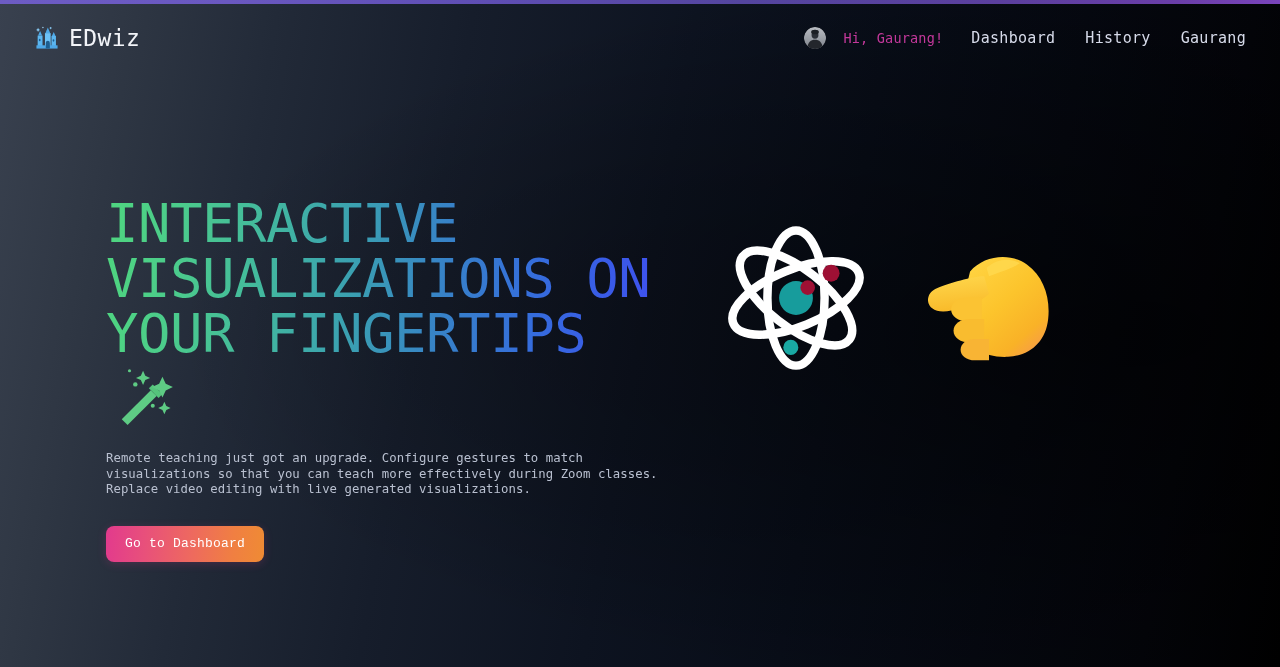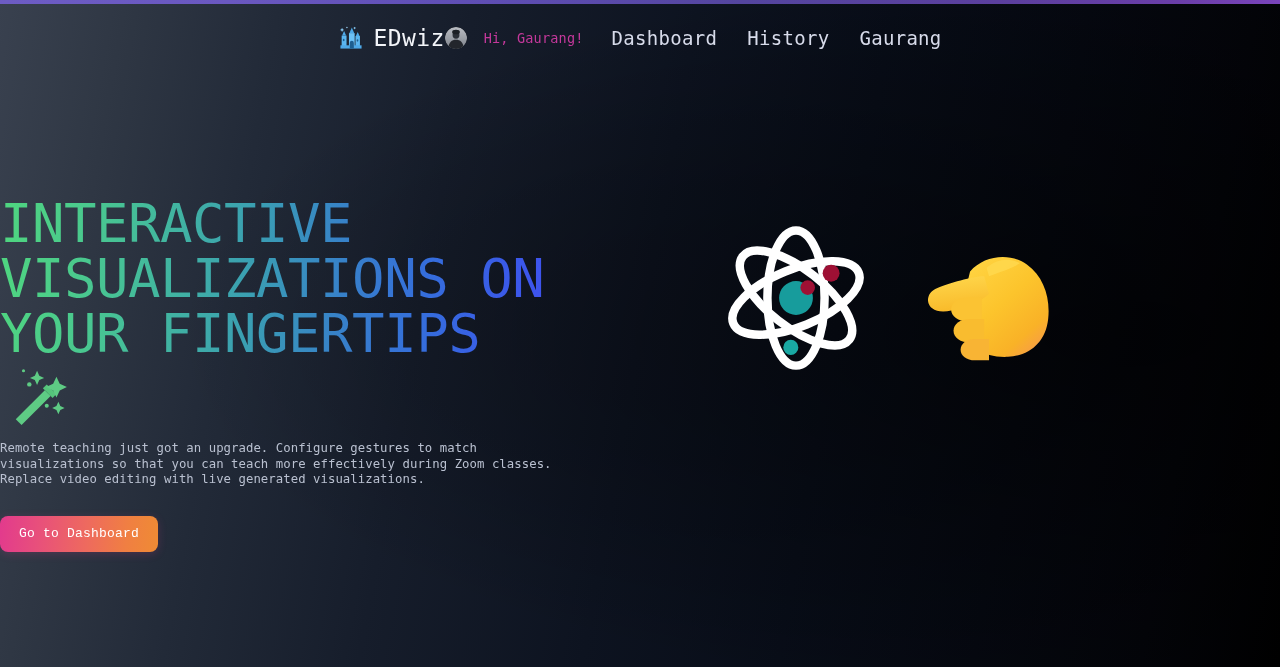--- a/index.html
+++ b/index.html
@@ -54,26 +54,26 @@
         #54459f 58%,
         #5b3f9e 78%,
         #6a3ea8 92%,
         #7a44bb 100%);
     z-index: 30;
   }
 
   
   .navbar {
     position: absolute;
-    top: 4px; left: 0; right: 0;
+    top: 4px; left: 12px; right: 0;
     height: 68px;
     display: flex;
     align-items: center;
-    justify-content: center;
-    padding: 0 34px 0 34px;
+    justify-content: space-between;
+    padding: 0 34px 0 22px;
     z-index: 20;
   }
 
   .brand {
     display: flex;
     align-items: center;
     gap: 9px;
     cursor: pointer;
   }
 
@@ -117,40 +117,41 @@
 
   .greeting {
     color: #c4389b;
     font-size: 13.5px;
     letter-spacing: 0.2px;
     white-space: nowrap;
   }
 
   .nav-link {
     color: #d7dbea;
-    font-size: 19px;
+    font-size: 15px;
     letter-spacing: 0.3px;
     text-decoration: none;
     margin-left: 30px;
     white-space: nowrap;
     cursor: pointer;
   }
   .nav-link:first-of-type { margin-left: 0; }
 
   
   .hero {
     position: absolute;
     top: 72px; left: 0; right: 0; bottom: 0;
     display: flex;
     align-items: flex-start;
     z-index: 10;
   }
 
   .hero-left {
     width: 700px;
+    padding-left: 106px;
     padding-top: 124px;
   }
 
   .headline {
     font-family: "DejaVu Sans Mono", "Liberation Mono", monospace;
     font-size: 54px;
     line-height: 55px;
     letter-spacing: -0.5px;
     font-weight: 400;
     background: linear-gradient(95deg,
@@ -172,21 +173,21 @@
 
   .wand {
     display: block;
     margin-top: 4px;
     margin-left: 8px;
     width: 62px;
     height: 62px;
   }
 
   .hero-desc {
-    margin-top: 14px;
+    margin-top: 24px;
     color: #b9c0d0;
     font-size: 12.3px;
     line-height: 15.5px;
     letter-spacing: 0.05px;
     max-width: 578px;
   }
 
   .hero-sub {
     margin-top: 15px;
     color: #c7cde2;

